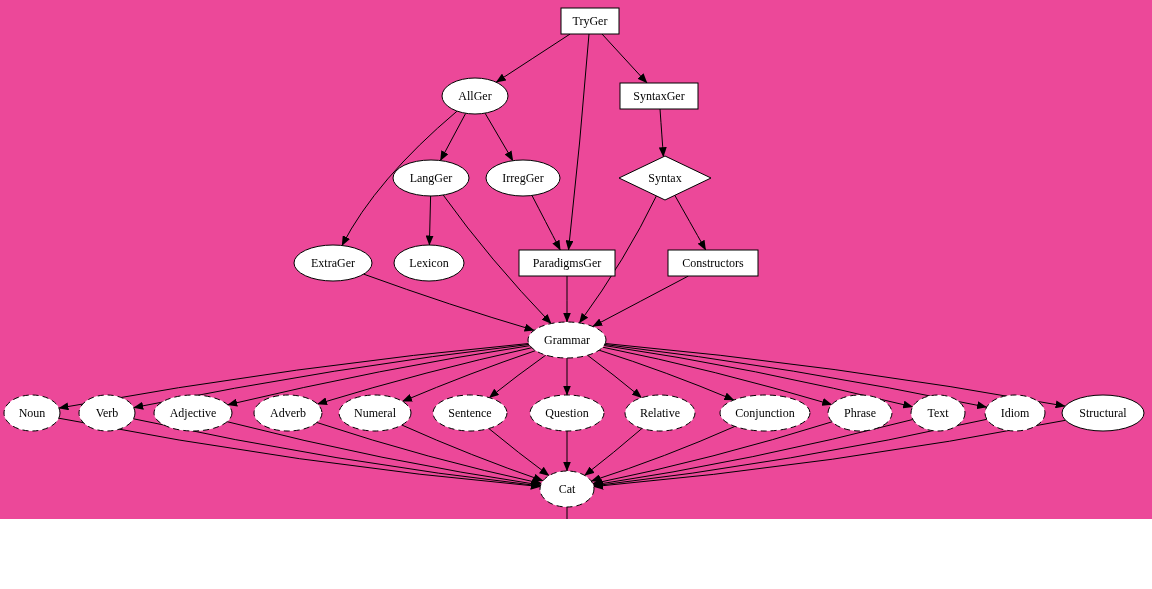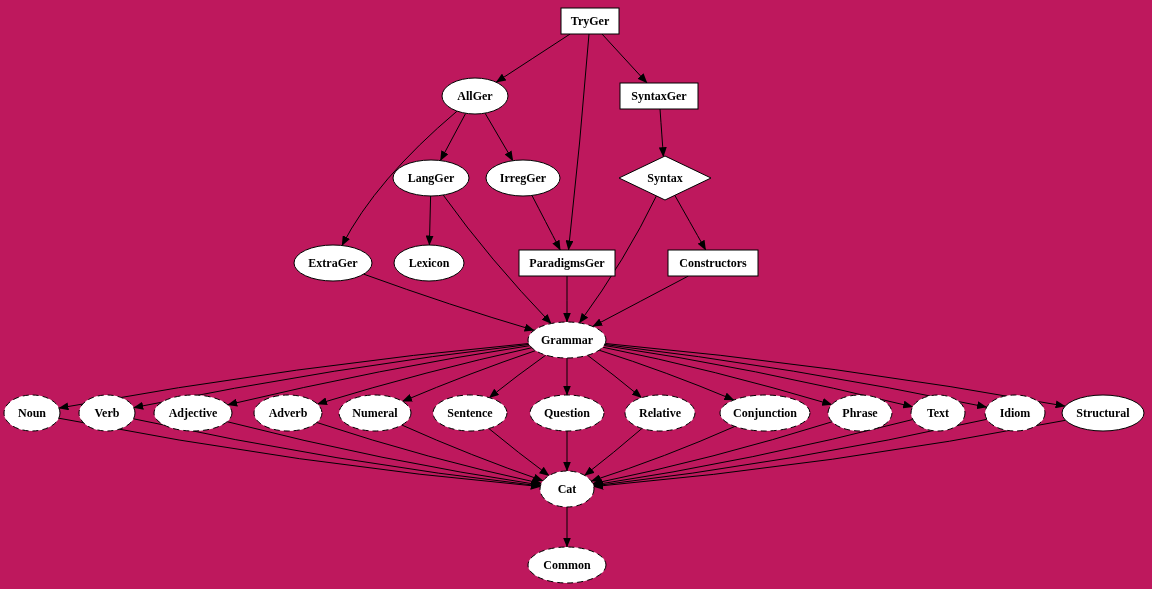--- a/index.html
+++ b/index.html
@@ -2,25 +2,24 @@
 <html><head>
 <meta charset="utf-8">
 <style>
   html, body {
     margin: 0;
     padding: 0;
     background: #ffffff;
   }
   .canvas-wrap {
     width: 1152px;
-    height: 589px;
+    height: 519px;
     position: relative;
-    background: #be185d;
+    background: #ec4899;
     overflow: hidden;
-    font-weight: bold;
   }
   svg text {
     font-family: "Liberation Serif", "DejaVu Serif", serif;
     font-size: 12px;
     fill: #000000;
     user-select: none;
   }
 </style>
 </head>
 <body>

